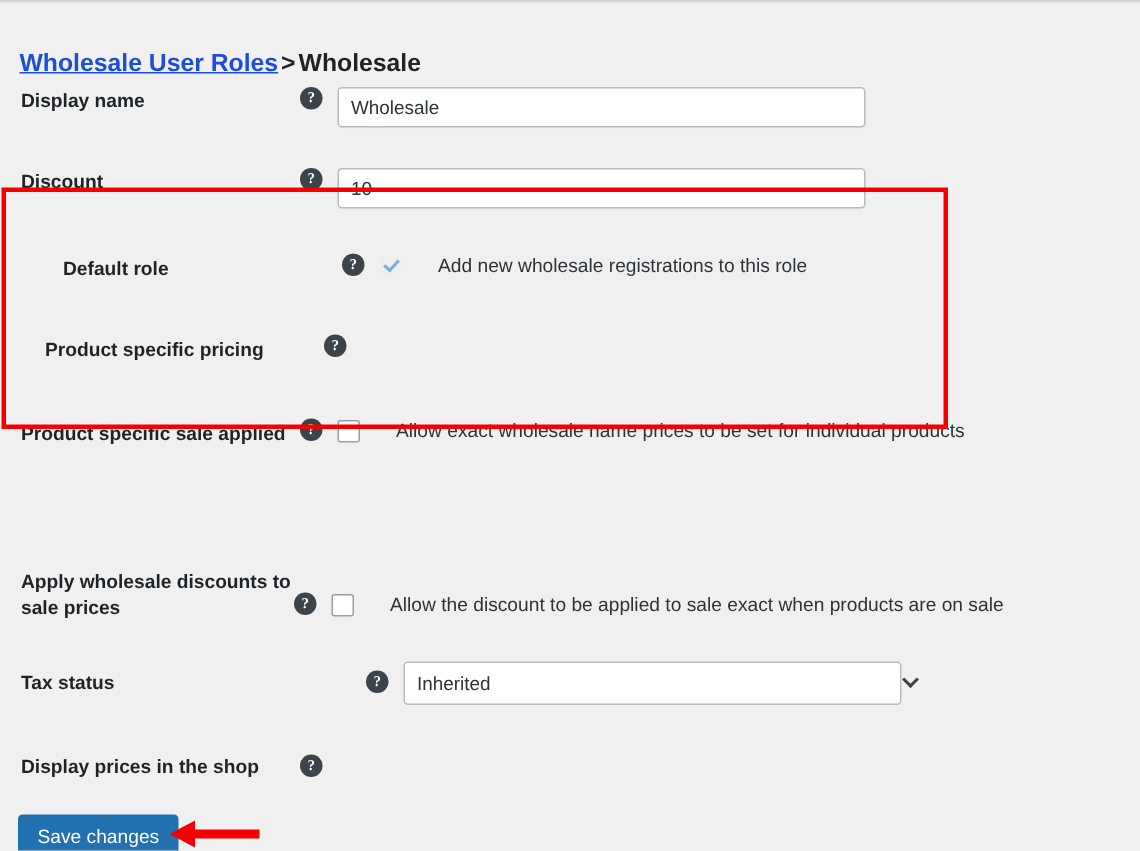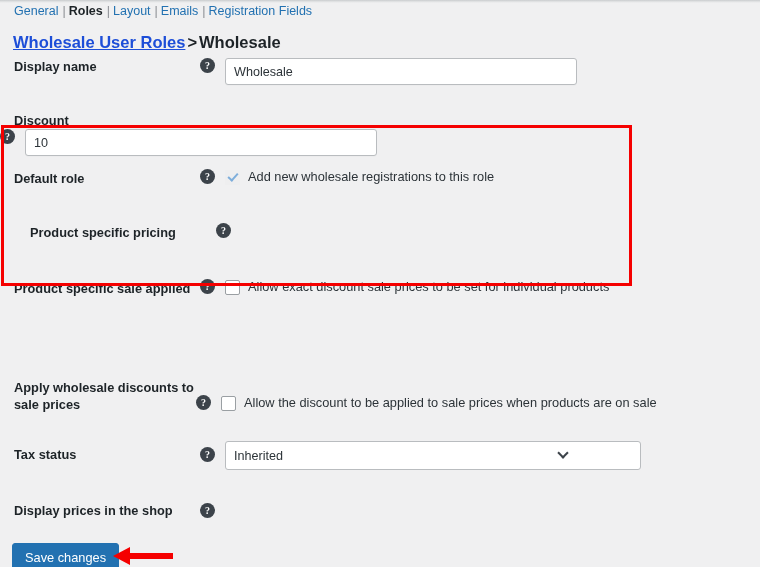--- a/index.html
+++ b/index.html
@@ -139,21 +139,21 @@
     box-shadow: 0 1px 1px rgba(0,0,0,0.02);
   }
 
   
   .sel-wrap {
     position: relative;
     width: 352px;
     height: 29px;
   }
   select.sel {
-    width: 416px;
+    width: 332px;
     height: 29px;
     box-sizing: border-box;
     border: 1px solid #b9bcbf;
     border-radius: 3px;
     background: #ffffff;
     font-family: "Liberation Sans", sans-serif;
     font-size: 12.6px;
     color: #2c3338;
     padding: 0 26px 0 8px;
     outline: none;
@@ -178,20 +178,21 @@
     border-bottom: 2px solid #3c434a;
     transform: rotate(45deg);
     margin-left: 1px;
     margin-top: -1px;
   }
 
   
   .cb-line {
     display: flex;
     align-items: flex-end;
+    gap: 16px;
   }
   .cbox {
     width: 15px;
     height: 15px;
     box-sizing: border-box;
     flex: 0 0 auto;
     border-radius: 2px;
     position: relative;
     margin-right: 8px;
   }
@@ -270,47 +271,44 @@
     pointer-events: none;
   }
 </style>
 </head>
 <body>
 
 <div class="top-strip"></div>
 
 <div class="page">
 
-  <div class="subnav">
-    <a href="#">General</a><span class="sep">|</span><a href="#" class="tab-current">Roles</a><span class="sep">|</span><a href="#">Layout</a><span class="sep">|</span><a href="#">Emails</a><span class="sep">|</span><a href="#">Registration Fields</a>
-  </div>
 
   <div class="heading">
     <a href="#" class="crumb-link">Wholesale User Roles</a><span class="crumb-arrow">&gt;</span><span class="crumb-current">Wholesale</span>
   </div>
 
   <div class="form-table">
 
     <div class="form-row">
       <div class="row-label">Display name</div>
       <div class="row-field">
         <span class="help-icon">?</span>
         <input class="txt" type="text" value="Wholesale" style="">
       </div>
     </div>
 
-    <div class="form-row" style="min-height:54px;flex-direction:column;">
+    <div class="form-row" style="min-height:54px;">
       <div class="row-label">Discount</div>
       <div class="row-field">
         <span class="help-icon">?</span>
         <input class="txt" type="text" value="10" style="">
       </div>
     </div>
 
-    <div class="form-row" style="min-height:54px;">
+    <div class="form-row" style="min-height:54px;padding-left:28px;">
       <div class="row-label" style="padding-top:4px;">Default role</div>
       <div class="row-field" style="padding-top:3px;">
         <span class="help-icon">?</span>
         <span class="cb-line">
           <span class="cbox disabled-on"></span>
           <span class="cb-text">Add new wholesale registrations to this role</span>
         </span>
       </div>
     </div>
 
@@ -320,37 +318,37 @@
         <span class="help-icon">?</span>
       </div>
     </div>
 
     <div class="form-row" style="min-height:62px;">
       <div class="row-label" style="padding-top:4px;">Product specific sale applied</div>
       <div class="row-field" style="padding-top:3px;">
         <span class="help-icon">?</span>
         <span class="cb-line">
           <span class="cbox off"></span>
-          <span class="cb-text">Allow exact discount sale prices to be set for individual products</span>
+          <span class="cb-text">Allow exact wholesale name prices to be set for individual products</span>
         </span>
       </div>
     </div>
 
     <div class="form-row" style="min-height:64px;margin-top:39px;">
       <div class="row-label" style="padding-top:2px; width:196px;">Apply wholesale discounts to sale prices</div>
       <div class="row-field" style="padding-top:18px;">
         <span class="help-icon">?</span>
         <span class="cb-line">
           <span class="cbox off"></span>
-          <span class="cb-text">Allow the discount to be applied to sale prices when products are on sale</span>
+          <span class="cb-text">Allow the discount to be applied to sale exact when products are on sale</span>
         </span>
       </div>
     </div>
 
-    <div class="form-row" style="min-height:56px;">
+    <div class="form-row" style="min-height:56px;gap:44px;">
       <div class="row-label" style="padding-top:5px;">Tax status</div>
       <div class="row-field">
         <span class="help-icon" style="margin-top:6px;">?</span>
         <span class="sel-wrap">
           <select class="sel">
             <option>Inherited</option>
           </select>
           <span class="sel-chevron"></span>
         </span>
       </div>

